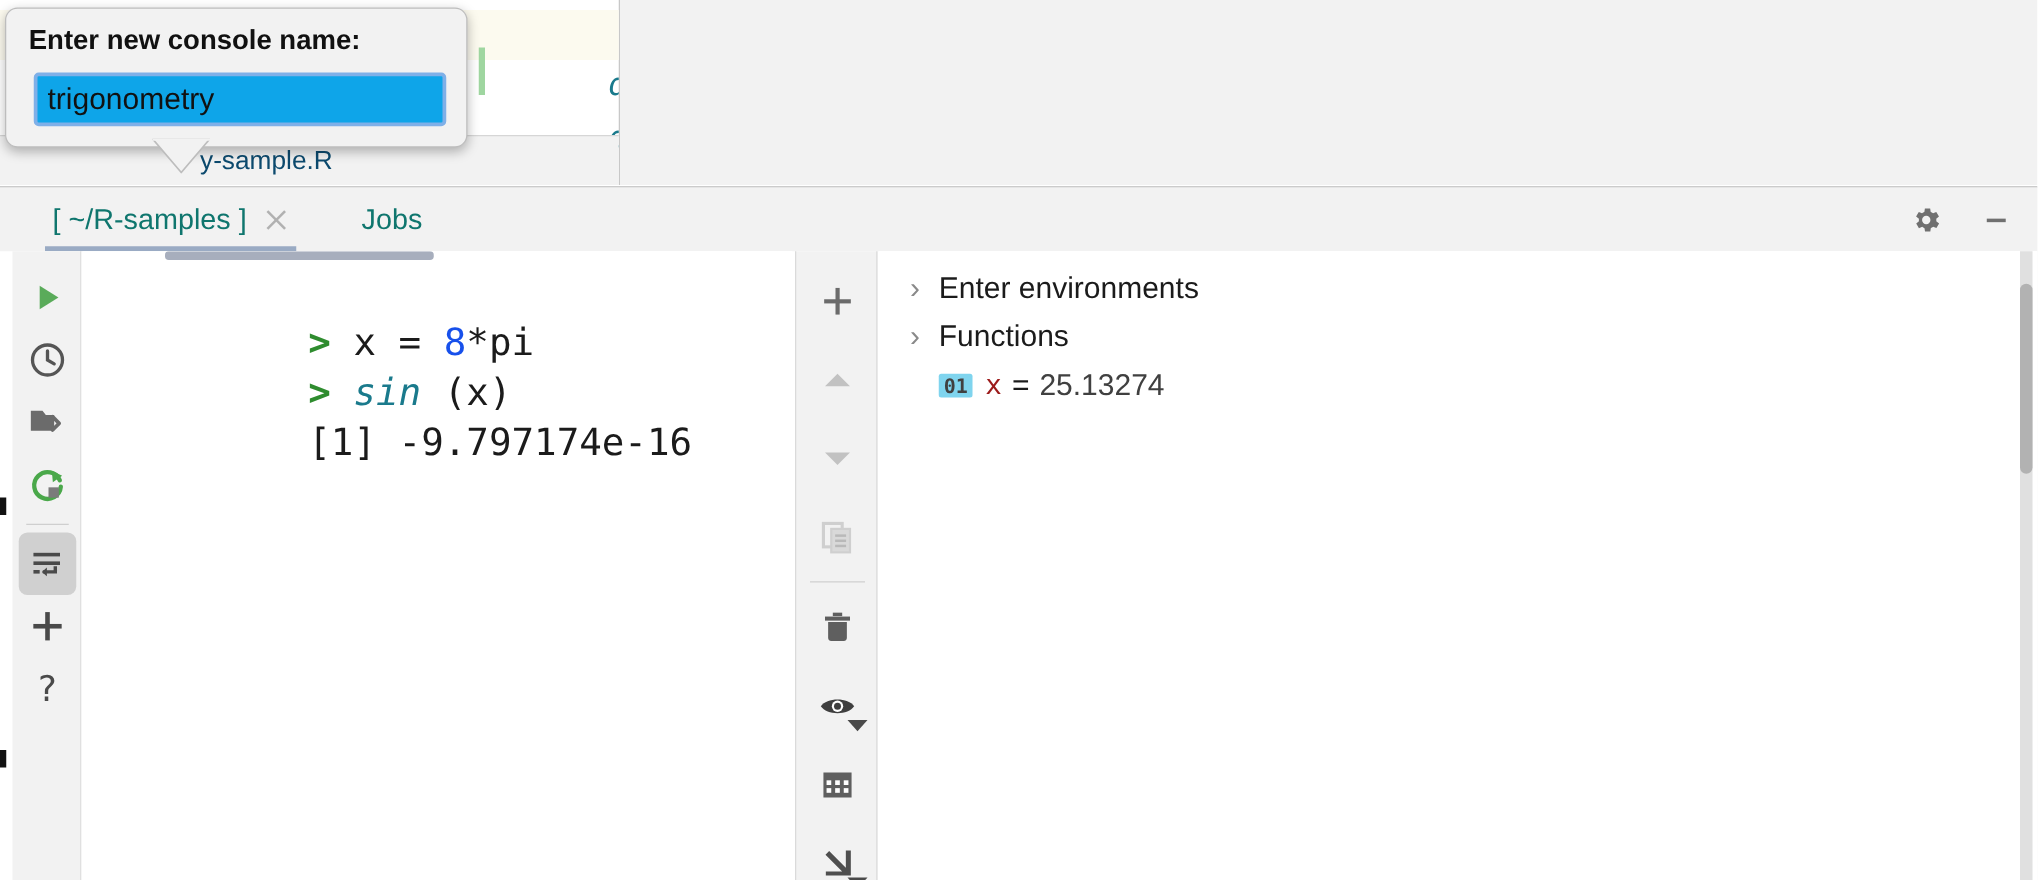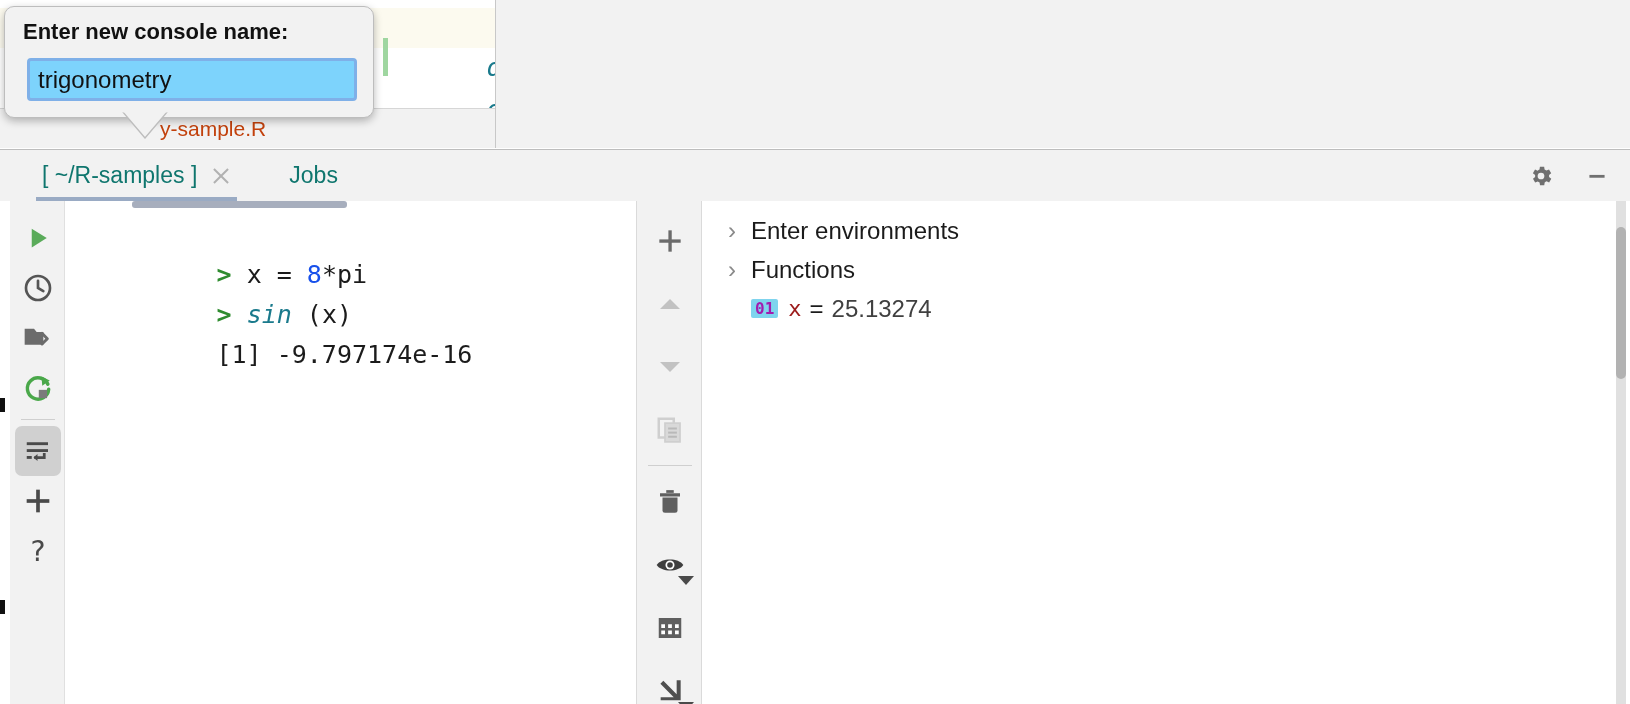--- a/index.html
+++ b/index.html
@@ -44,21 +44,21 @@
     width: 5px; height: 38px;
     background: #9fd6a0;
   }
   .ed-tabbar {
     position: absolute; left: 0; top: 108px; width: 496px; height: 40px;
     background: #f2f2f2;
     border-top: 1px solid #d6d6d6;
   }
   .ed-tab-label {
     position: absolute; left: 160px; top: 0; height: 40px; line-height: 40px;
-    font-size: 21px; color: #c2410c;
+    font-size: 21px; color: #0c4a6e;
     font-family: "Liberation Sans", sans-serif;
   }
 
   .plot-pane {
     position: absolute; left: 497px; top: 0; width: 1133px; height: 148px;
     background: #f2f2f2;
     border-bottom: 1px solid #c8c8c8;
   }
   .plot-empty {
     position: absolute; left: 0; top: -12px; width: 1060px;
@@ -115,21 +115,21 @@
   }
   .gutter-stack { position: absolute; left: 0; top: 12px; width: 55px; display: flex; flex-direction: column; align-items: center; }
   .gutter-btn { width: 46px; height: 50px; display: flex; align-items: center; justify-content: center; }
   .gutter-btn.selected { background: #d0d0d0; border-radius: 7px; }
   .gutter-sep { width: 34px; height: 1px; background: #cfcfcf; margin: 6px 0; }
 
   .console-text {
     position: absolute; left: 66px; top: 0; width: 568px; height: 504px;
     background: #ffffff;
     font-family: "DejaVu Sans Mono", monospace;
-    font-size: 25px;
+    font-size: 30px;
     overflow: hidden;
     padding-top: 6px;
   }
   .cline { height: 40px; line-height: 40px; white-space: pre; color: #1b1b1b; }
   .prompt { color: #2f8c2f; font-weight: bold; }
   .fnname { color: #1a7a8c; font-style: italic; }
   .numlit { color: #1750eb; }
   .hl-paren { background: #86dcd9; }
   .hl-arg { background: #e6e1ff; }
 
@@ -165,21 +165,21 @@
     font-size: 24px; color: #1b1b1b;
     padding-left: 14px;
   }
   .env-row .chev {
     width: 30px; display: flex; align-items: center; justify-content: center;
     color: #8a8a8a; font-size: 24px;
   }
   .env-label { margin-left: 4px; }
   .env-var-row { padding-left: 48px; }
   .env-badge {
-    background: #7fd4ee; color: #a21caf;
+    background: #7fd4ee; color: #404040;
     font-family: "DejaVu Sans Mono", monospace;
     font-size: 16px; font-weight: bold;
     padding: 2px 4px 1px 4px; border-radius: 2px;
     line-height: 1;
     margin-right: 10px;
   }
   .env-varname { color: #9c1b1b; font-family: "DejaVu Sans Mono", monospace; font-size: 22px; }
   .env-eq { margin: 0 8px; color: #1b1b1b; }
   .env-val { color: #404040; }
 
@@ -205,21 +205,21 @@
     z-index: 50;
   }
   .popup-title {
     position: absolute; left: 18px; top: 12px;
     font-size: 22px; font-weight: bold; color: #111;
     white-space: nowrap;
   }
   .popup-input-wrap {
     position: absolute; left: 22px; top: 51px; width: 330px; height: 43px;
     border: 3px solid #7fb0e8; border-radius: 4px;
-    background: #7dd3fc;
+    background: #0ea5e9;
     display: flex; align-items: center;
   }
   .popup-input {
     border: none; outline: none; background: transparent;
     font-family: "Liberation Sans", sans-serif;
     font-size: 24px; color: #111;
     padding: 0 8px; width: 100%; height: 100%;
     caret-color: #111;
   }
   .popup-tail {

